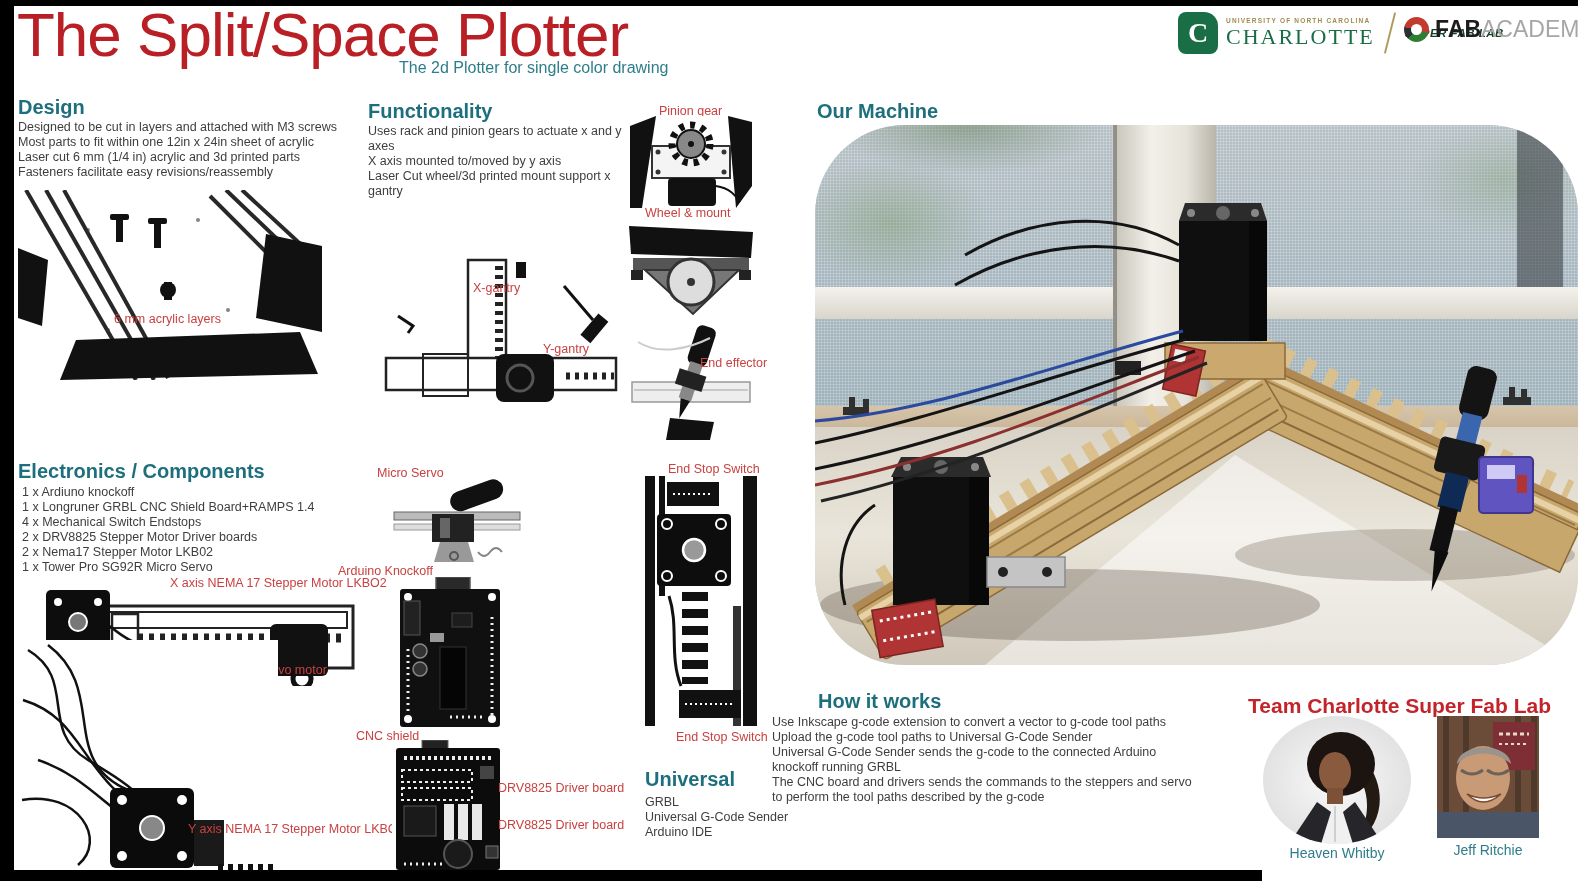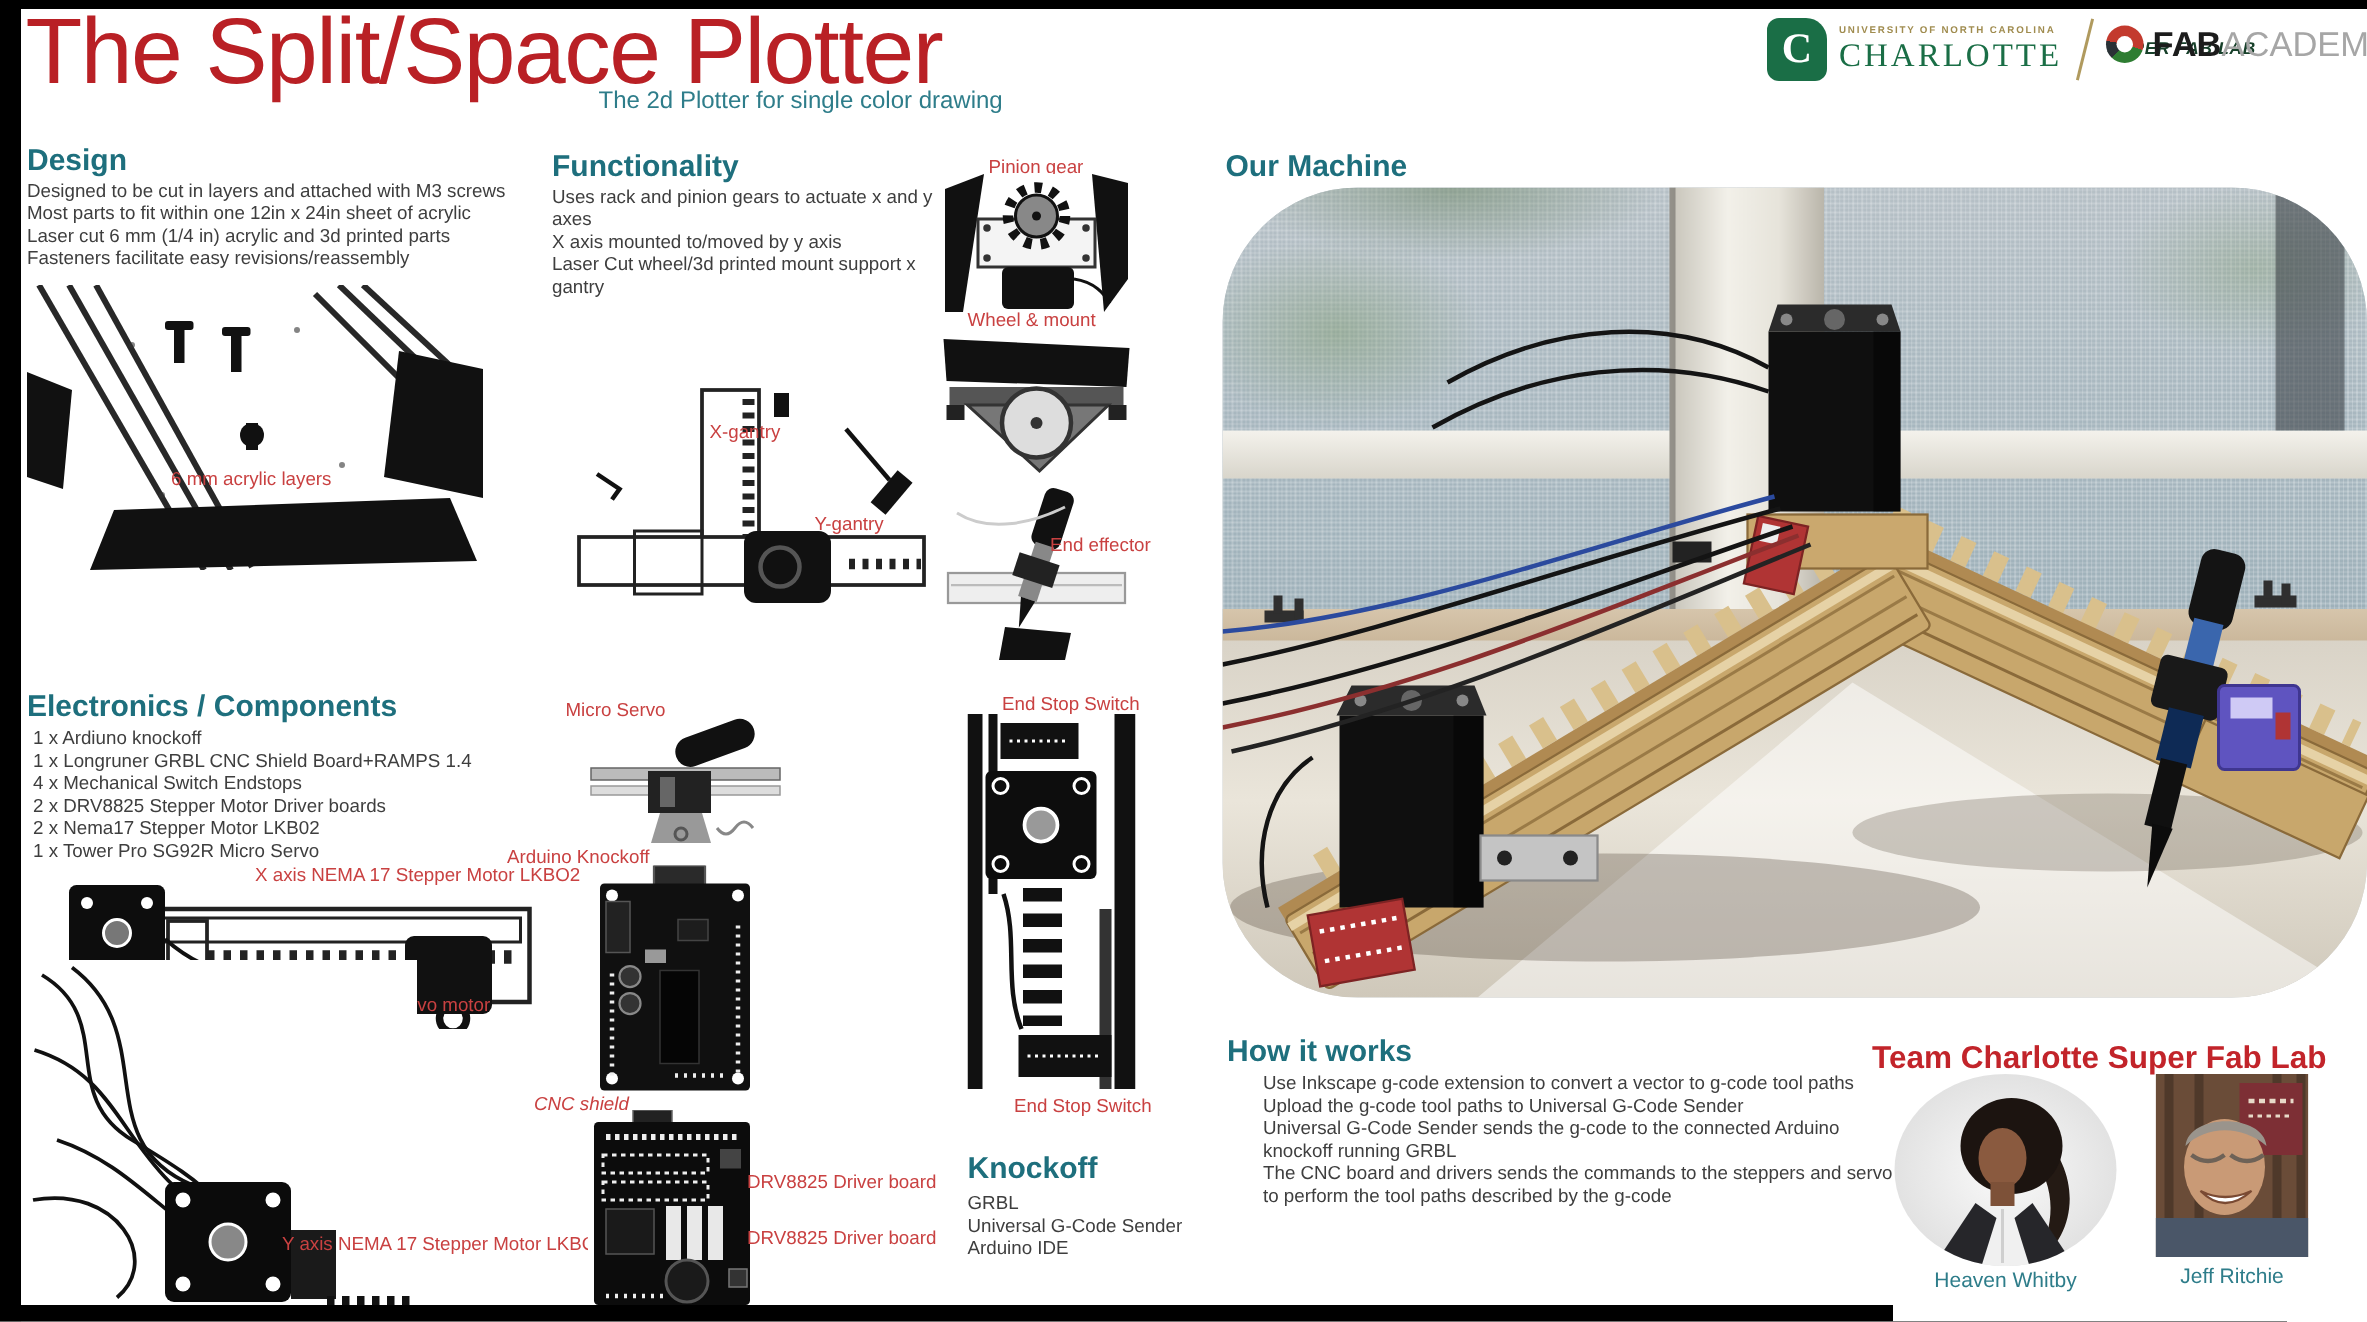--- a/index.html
+++ b/index.html
@@ -239,21 +239,21 @@
       <circle cx="28" cy="92" r="7" fill="#333" stroke="#888" stroke-width="1.5"></circle>
       <rect x="38" y="56" width="14" height="9" fill="#999"></rect>
       <rect x="48" y="70" width="26" height="62" fill="#050505" stroke="#333" stroke-width="1"></rect>
       <line x1="16" y1="72" x2="16" y2="140" stroke="#eee" stroke-width="3" stroke-dasharray="2 4"></line>
       <line x1="100" y1="40" x2="100" y2="138" stroke="#eee" stroke-width="3" stroke-dasharray="2 4"></line>
       <line x1="58" y1="140" x2="90" y2="140" stroke="#eee" stroke-width="3" stroke-dasharray="2 4"></line>
       <rect x="60" y="36" width="20" height="14" fill="#1d1d1d" stroke="#444" stroke-width="1"></rect>
     </svg>
   </div>
 
-  <div class="abs red-label" style="left:356px;top:729px;font-style:italic;">CNC shield</div>
+  <div class="abs red-label" style="left:356px;top:729px;">CNC shield</div>
   <div class="abs sketch" style="left:392px;top:740px;">
     <svg width="112" height="130" viewBox="0 0 112 130">
       <rect width="112" height="130" fill="#fff"></rect>
       <rect x="30" y="0" width="26" height="14" fill="#222" stroke="#666" stroke-width="1"></rect>
       <rect x="4" y="8" width="104" height="122" rx="3" fill="#0c0c0c"></rect>
       <line x1="12" y1="18" x2="100" y2="18" stroke="#eee" stroke-width="4" stroke-dasharray="3 3"></line>
       <rect x="88" y="26" width="14" height="13" fill="#444"></rect>
       <rect x="10" y="30" width="70" height="12" fill="none" stroke="#eee" stroke-width="2" stroke-dasharray="3 3"></rect>
       <rect x="10" y="48" width="70" height="12" fill="none" stroke="#eee" stroke-width="2" stroke-dasharray="3 3"></rect>
       <rect x="52" y="64" width="10" height="36" fill="#e8e8e8"></rect>
@@ -335,21 +335,21 @@
       <circle cx="76" cy="100" r="5" fill="none" stroke="#fff" stroke-width="2"></circle>
       <circle cx="49" cy="74" r="11" fill="#999" stroke="#fff" stroke-width="2.5"></circle>
       <line x1="50" y1="116" x2="50" y2="208" stroke="#111" stroke-width="26" stroke-dasharray="9 8"></line>
       <path d="M24,120 C34,150 24,180 36,210" fill="none" stroke="#111" stroke-width="3"></path>
       <rect x="34" y="214" width="62" height="28" fill="#111"></rect>
       <line x1="40" y1="228" x2="88" y2="228" stroke="#fff" stroke-width="2" stroke-dasharray="2 3"></line>
     </svg>
   </div>
   <div class="abs red-label" style="left:676px;top:730px;">End Stop Switch</div>
 
-  <div class="abs h-teal" style="left:645px;top:768px;">Knockoff</div>
+  <div class="abs h-teal" style="left:645px;top:768px;">Universal</div>
   <div class="abs body-text" style="left:645px;top:795px;width:160px;">
     <div>GRBL</div>
     <div>Universal G-Code Sender</div>
     <div>Arduino IDE</div>
   </div>
 
   <div class="abs h-teal" style="left:817px;top:100px;">Our Machine</div>
 
   <div class="abs photo">
     <div class="sky"></div>
@@ -441,21 +441,21 @@
         <rect x="636" y="384" width="18" height="46" fill="#101010"></rect>
         <polygon points="641,428 655,428 648,470" fill="#0c0c0c"></polygon>
       </g>
       <rect x="664" y="332" width="54" height="56" rx="4" fill="#5f54c0" stroke="#3f3690" stroke-width="2"></rect>
       <rect x="672" y="340" width="28" height="14" fill="#cfcaf5"></rect>
       <rect x="702" y="350" width="10" height="18" fill="#b03434"></rect>
     </svg>
   </div>
 
   <div class="abs h-teal" style="left:818px;top:690px;">How it works</div>
-  <div class="abs body-text" style="left:842px;top:715px;width:430px;">
+  <div class="abs body-text" style="left:772px;top:715px;width:430px;">
     <div>Use Inkscape g-code extension to convert a vector to g-code tool paths</div>
     <div>Upload the g-code tool paths to Universal G-Code Sender</div>
     <div>Universal G-Code Sender sends the g-code to the connected Arduino knockoff running GRBL</div>
     <div>The CNC board and drivers sends the commands to the steppers and servo to perform the tool paths described by the g-code</div>
   </div>
 
   <div class="abs h-red" style="left:1248px;top:694px;">Team Charlotte Super Fab Lab</div>
 
   <div class="abs heaven" style="left:1263px;top:716px;width:148px;height:128px;">
     <svg width="148" height="128" viewBox="0 0 148 128">

